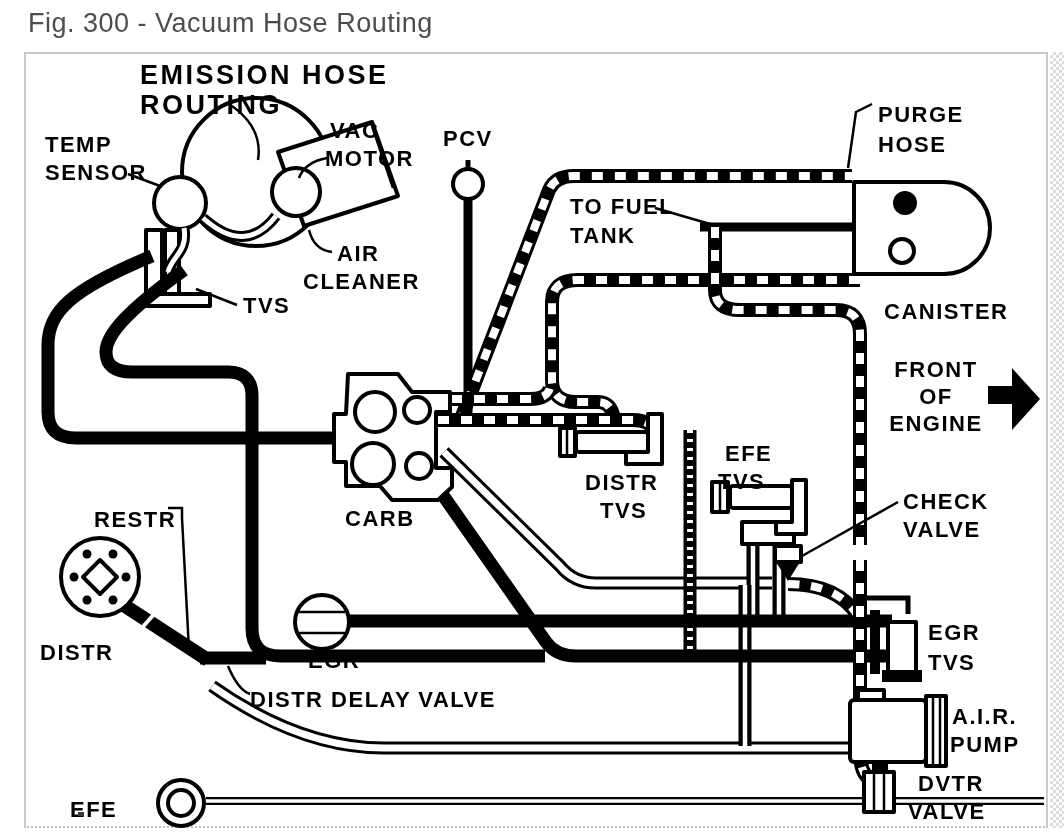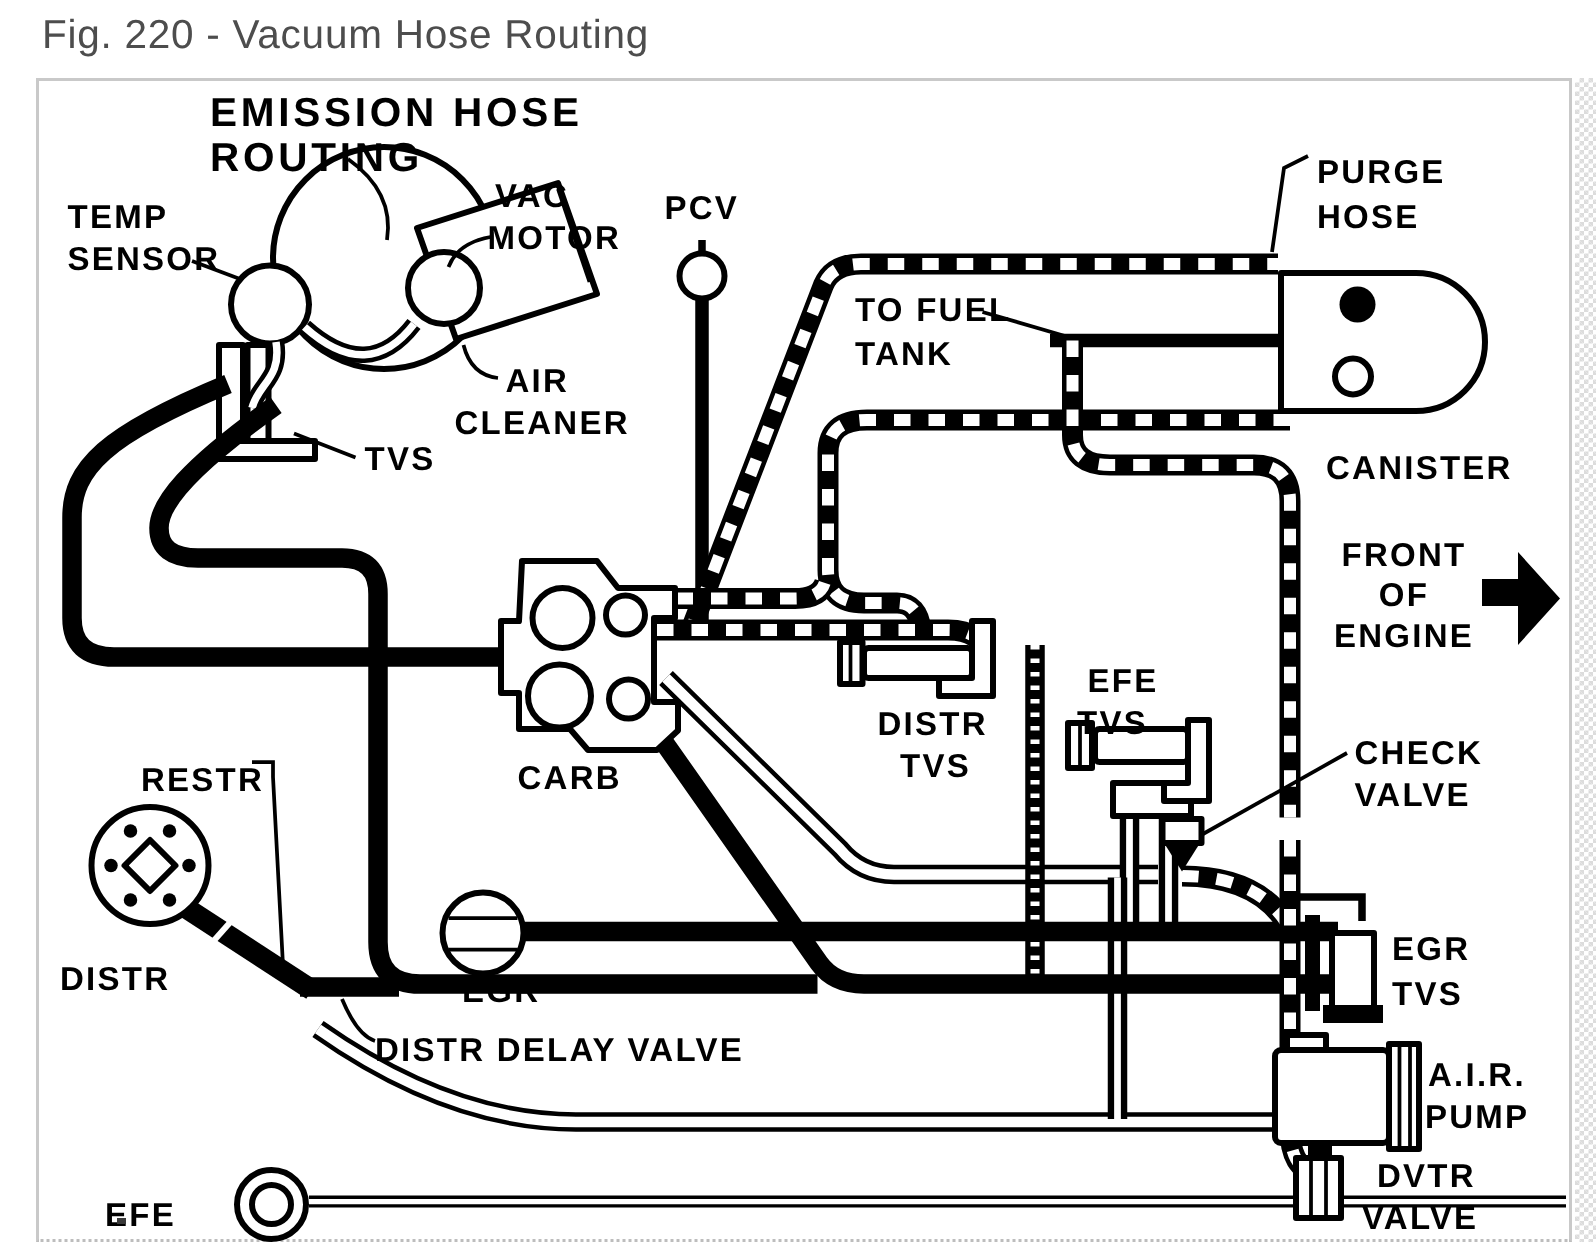--- a/index.html
+++ b/index.html
@@ -26,21 +26,21 @@
   .hoseOw{fill:none;stroke:#fff;stroke-width:7;stroke-linejoin:round;}
   .hosePb{fill:none;stroke:#000;stroke-width:14;stroke-linejoin:round;}
   .hosePw{fill:none;stroke:#fff;stroke-width:8;stroke-dasharray:11 12;stroke-linejoin:round;}
   .tubeB{fill:none;stroke:#000;stroke-width:11;}
   .tubeW{fill:none;stroke:#fff;stroke-width:5;}
 </style>
 </head>
 <body>
 
 <div id="page">
-  <div id="fig-title">Fig. 220 - Vacuum Hose Routing</div>
+  <div id="fig-title">Fig. 300 - Vacuum Hose Routing</div>
   <div id="frame"></div>
   <div id="edge-strip"></div>
 
   <svg width="1064" height="836" viewBox="0 0 1064 836">
 
     <g>
       <circle cx="256" cy="172" r="74" class="comp" stroke-width="3.5"></circle>
       <polygon points="278,152 372,122 398,196 304,226" class="comp" stroke-width="3.5"></polygon>
       <path d="M 372,126 L 393,188" class="thin"></path>
       <circle cx="296" cy="192" r="24" class="comp" stroke-width="3.5"></circle>

